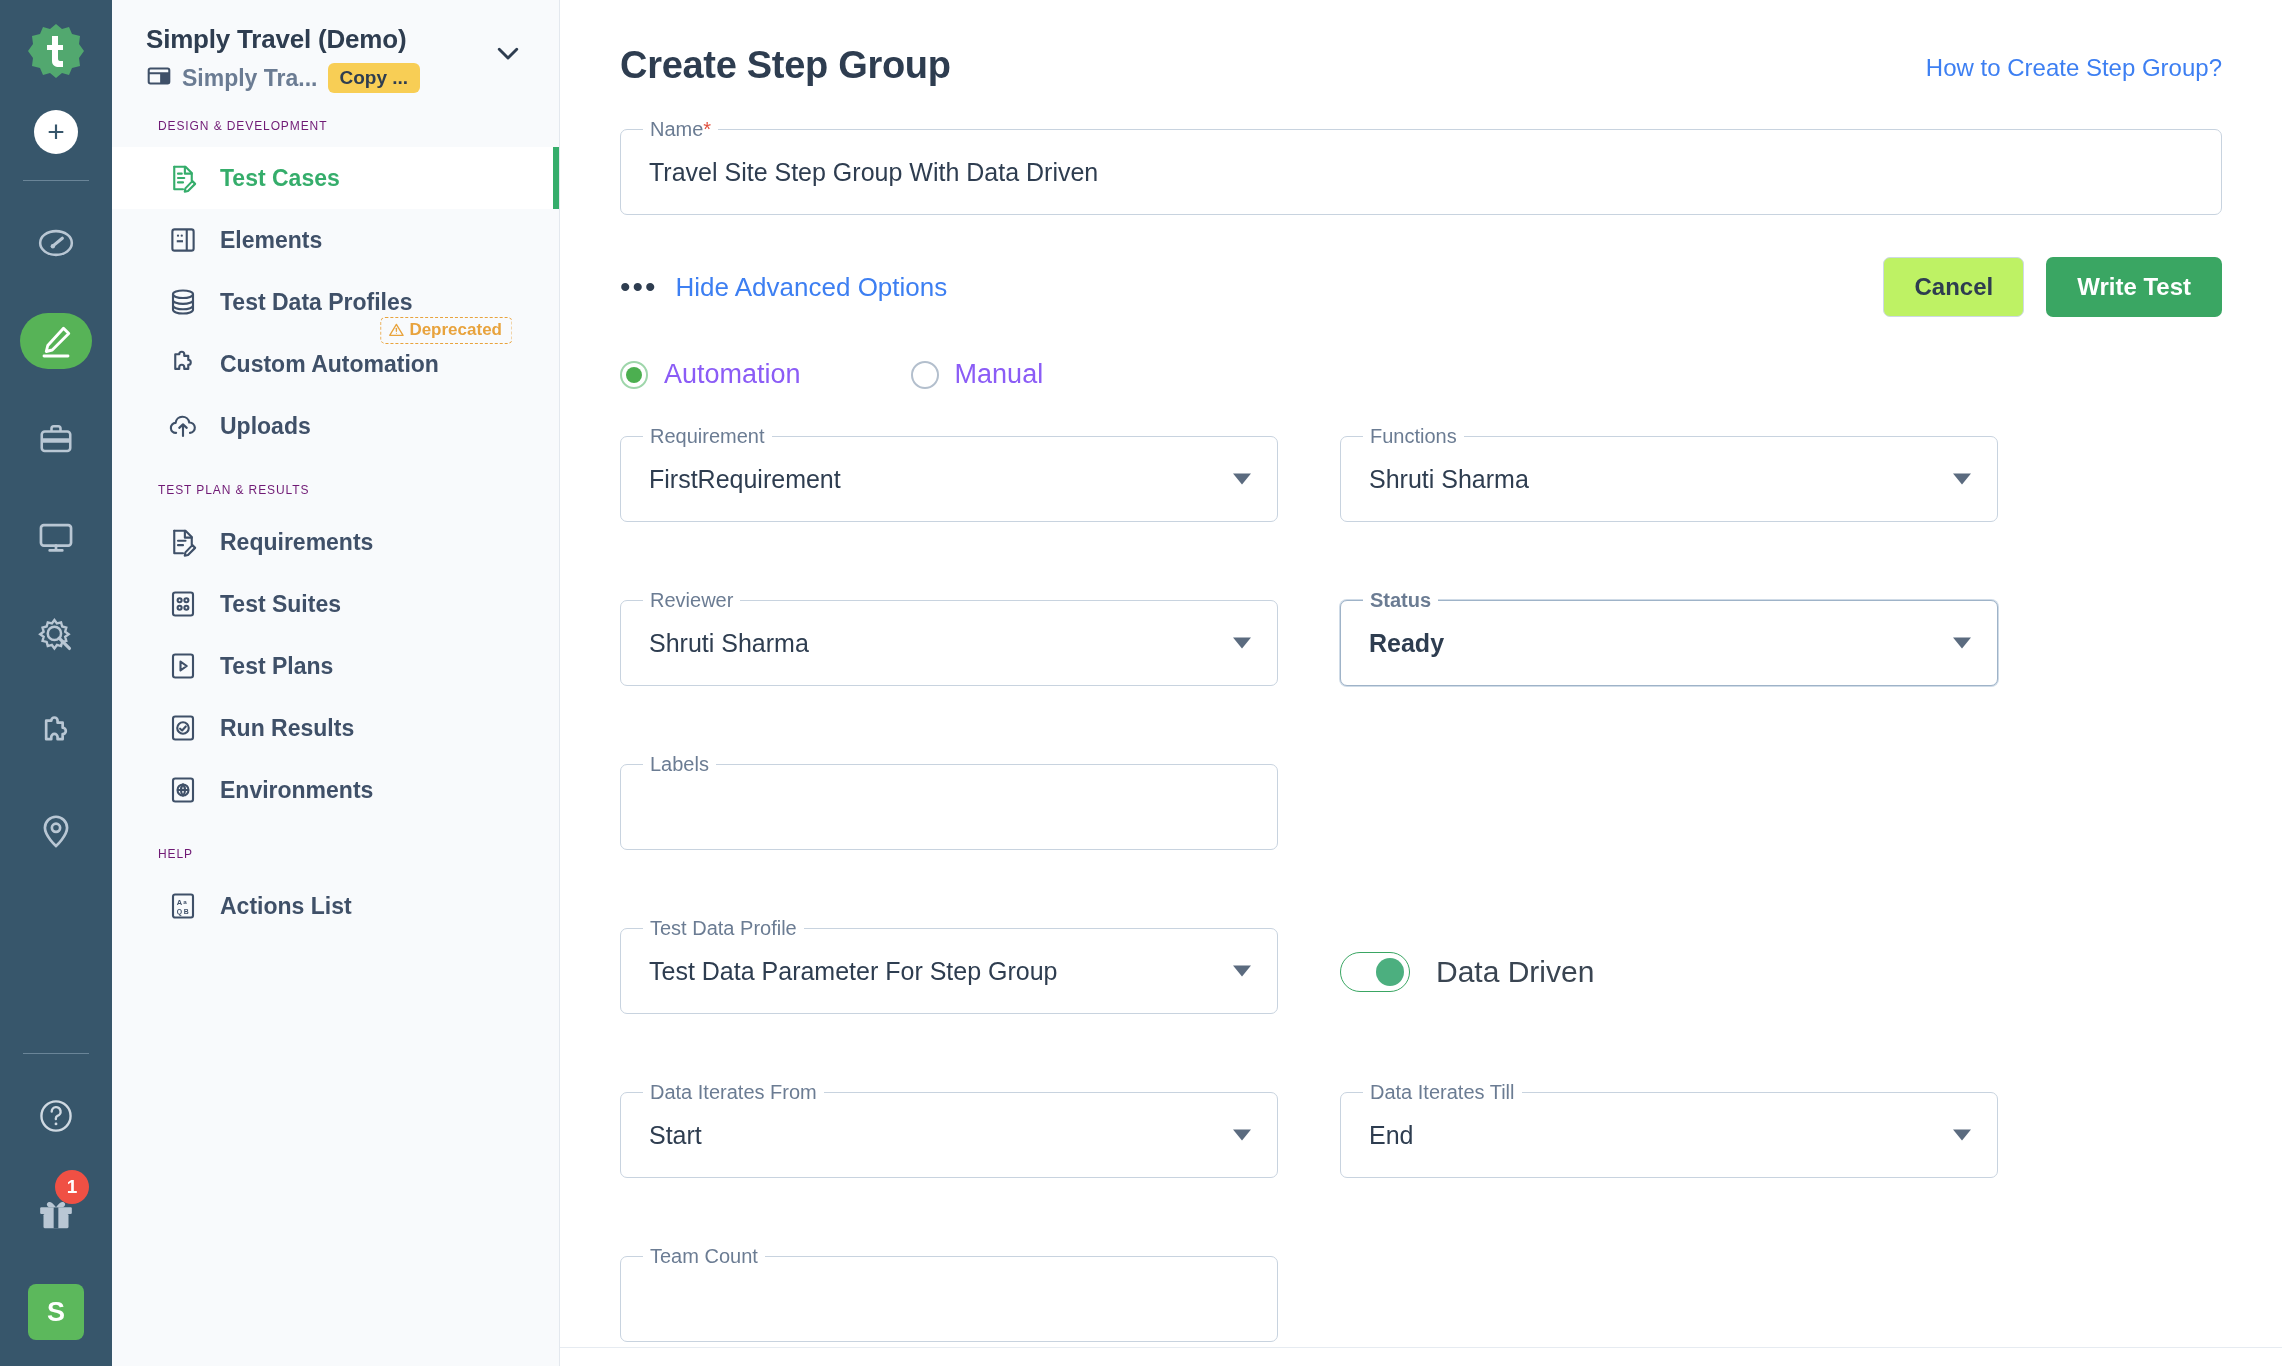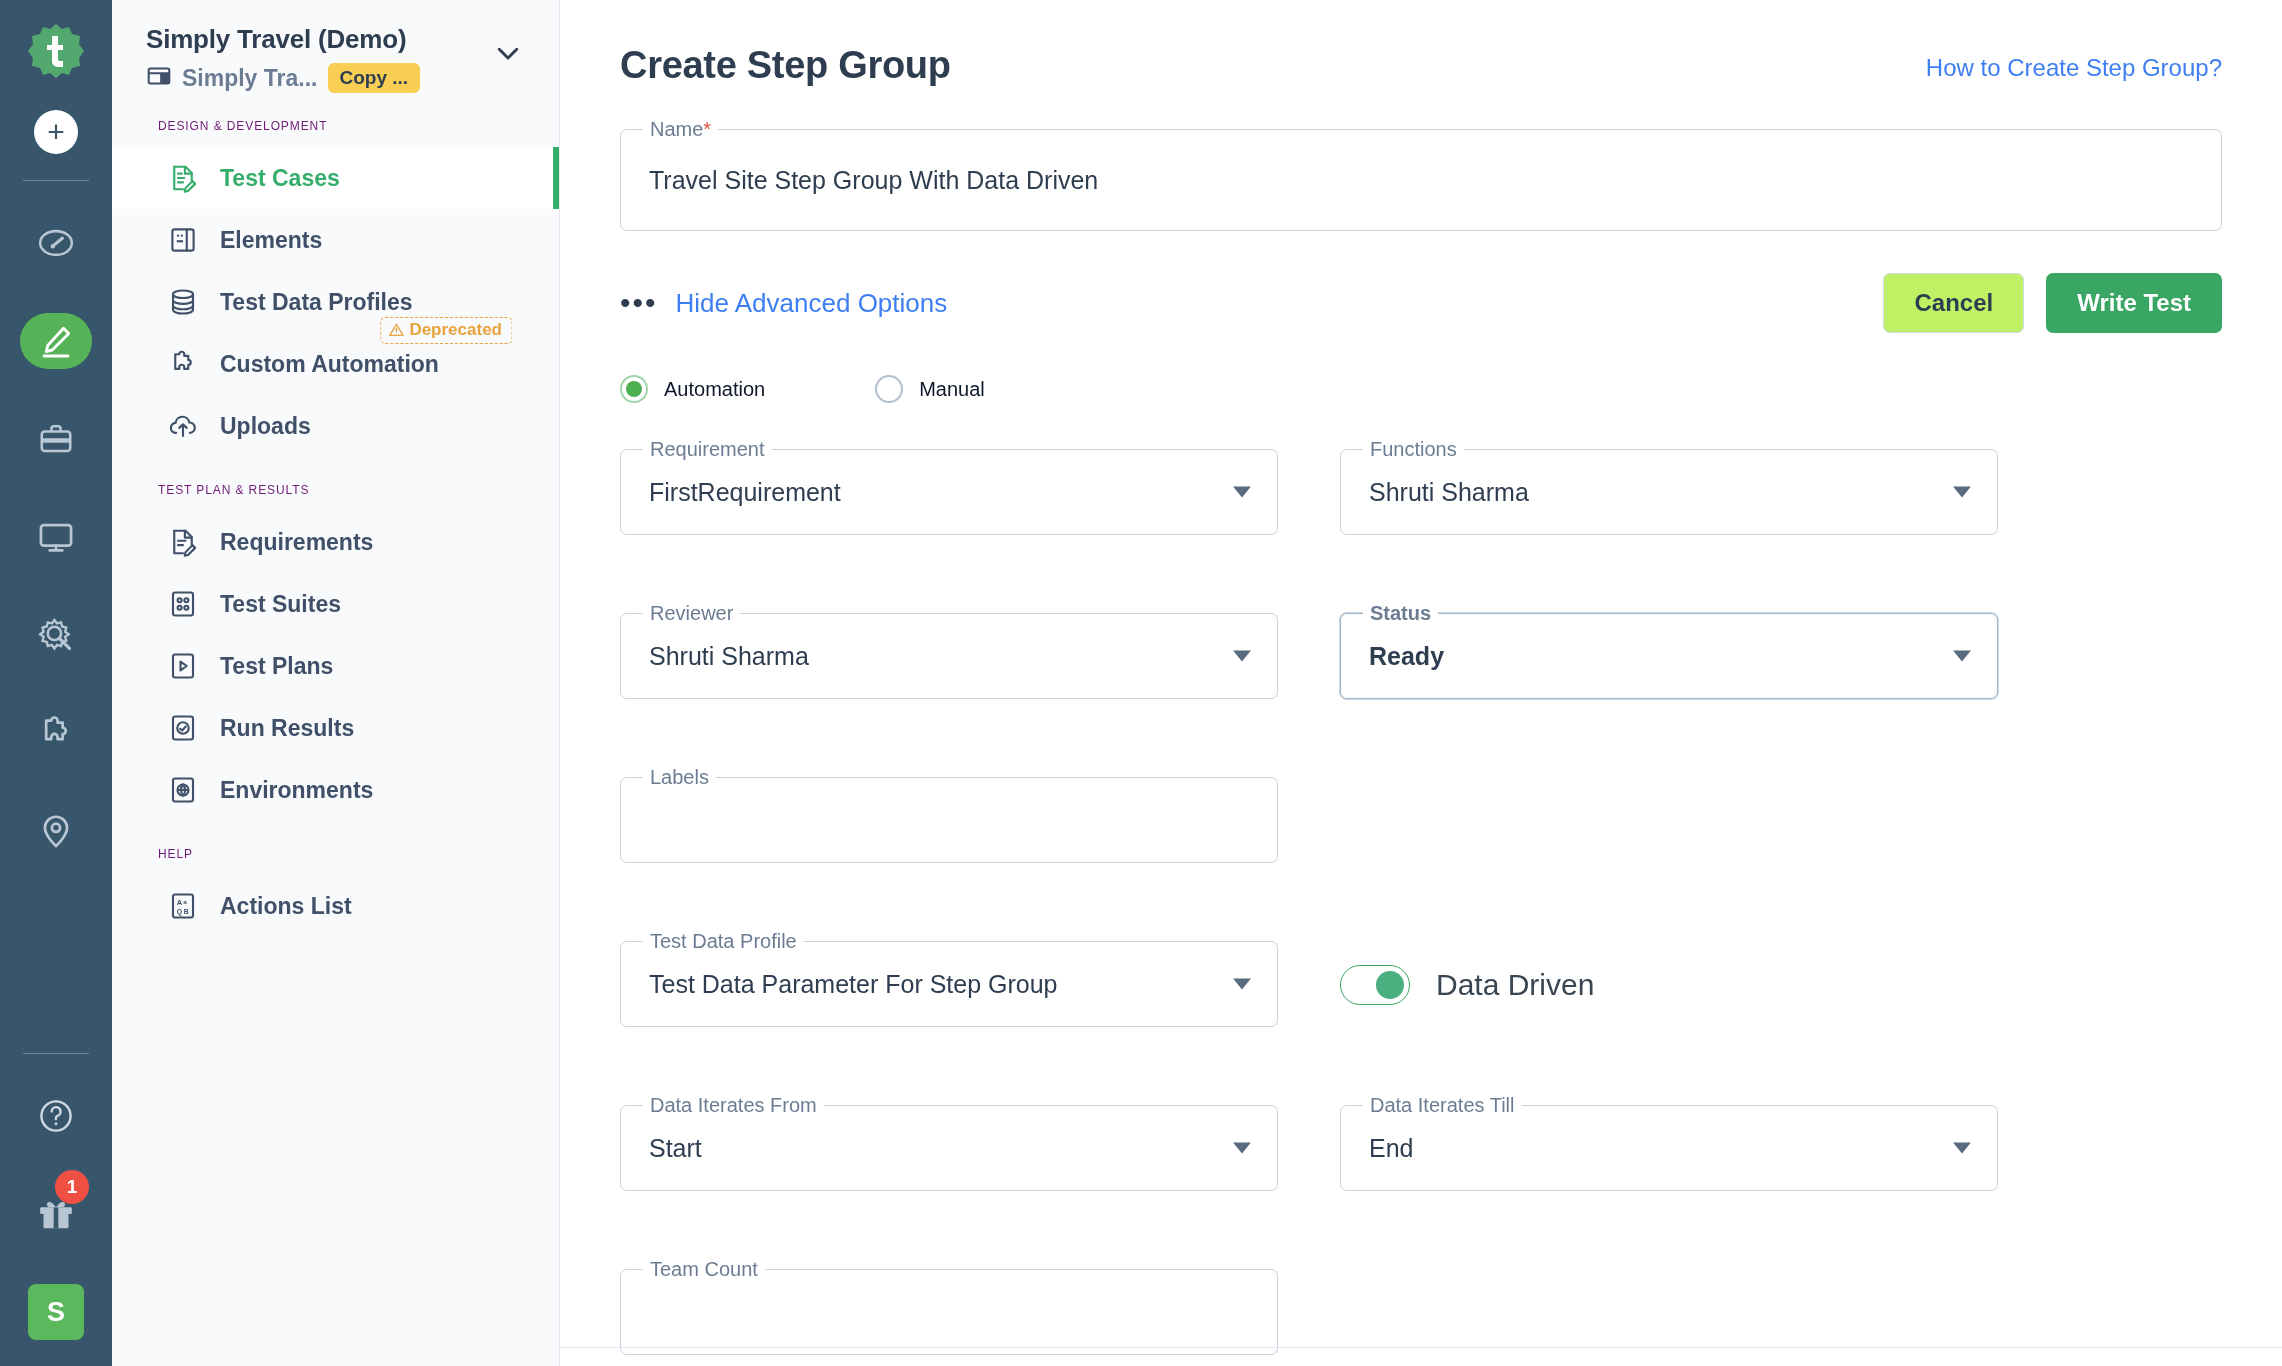--- a/index.html
+++ b/index.html
@@ -175,21 +175,21 @@
     white-space: nowrap; overflow: hidden; text-overflow: ellipsis;
   }
   .field-caret {
     position: absolute; right: 26px; top: 50%;
     transform: translateY(-50%);
     width: 0; height: 0;
     border-left: 9px solid transparent;
     border-right: 9px solid transparent;
     border-top: 11px solid #5b6b7f;
   }
-  .name-field { height: 102px; text-align: center; }
+  .name-field { height: 86px; text-align: center; }
 
   .adv-row {
     display: flex; align-items: center; justify-content: space-between;
     margin-top: 42px;
   }
   .adv-left { display: flex; align-items: center; gap: 18px; cursor: pointer; }
   .dots { color: #2e3d50; font-size: 30px; line-height: 0.4; letter-spacing: 2px; }
   .adv-link { font-size: 26px; color: #3d7ff2; }
   .adv-btns { display: flex; align-items: center; gap: 22px; }
   .btn {
@@ -207,21 +207,21 @@
   .radio-dot {
     width: 28px; height: 28px; border-radius: 50%;
     border: 2px solid #b3bfcd;
     display: flex; align-items: center; justify-content: center;
   }
   .radio-dot.on { border-color: #9fd6ab; }
   .radio-dot.on::after {
     content: ""; width: 16px; height: 16px; border-radius: 50%;
     background: #4caf50;
   }
-  .radio-label { font-size: 20px; color: #0f172a; }
+  .radio-label { font-size: 27px; color: #8b5cf6; }
 
   .grid {
     margin-top: 46px;
     display: grid;
     grid-template-columns: 658px 62px 658px;
     row-gap: 0;
   }
   .cell { margin-bottom: 78px; }
   .cell.empty { margin-bottom: 0; }
 

